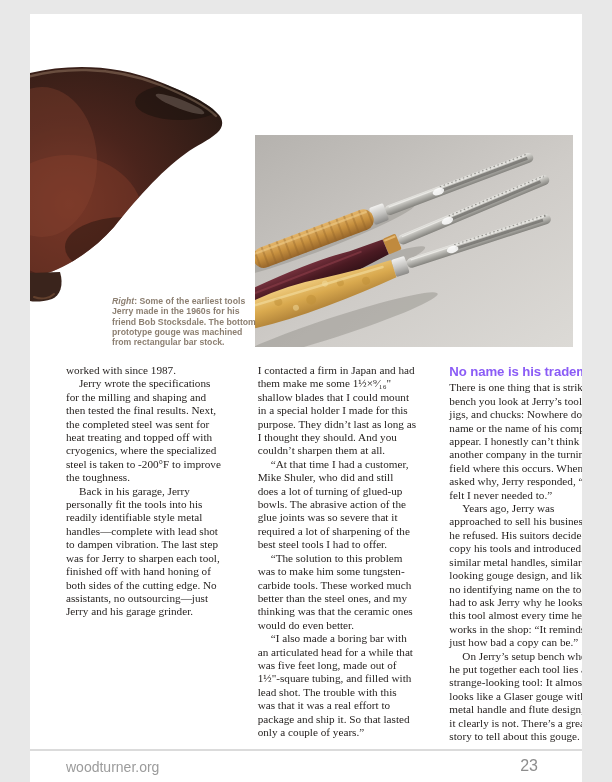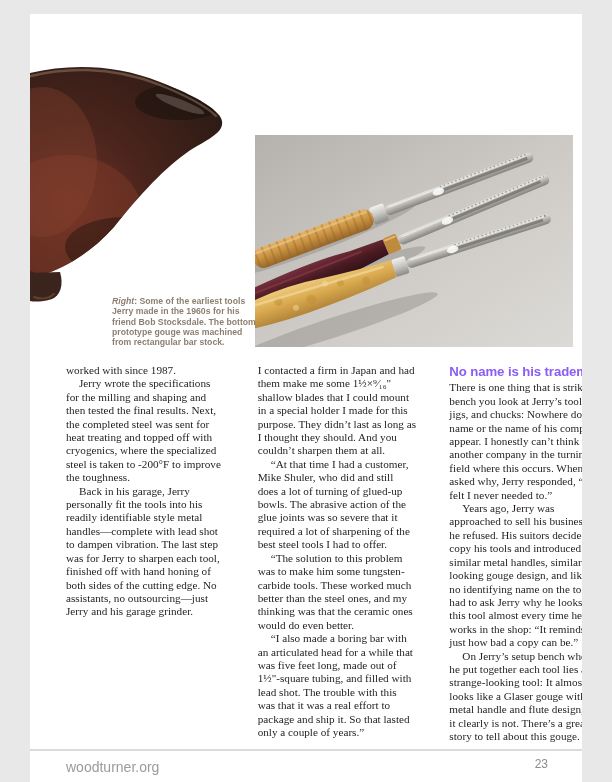--- a/index.html
+++ b/index.html
@@ -33,22 +33,22 @@
     color:#8b5cf6;margin:9px 0 3px 0;
   }
   .col h2.first{margin-top:1px;margin-bottom:2px;}
   
   .footer-rule{position:absolute;left:0;top:735px;width:612px;height:2px;background:#dbdbdb;}
   .footer-site{
     position:absolute;left:36px;top:745px;
     font-family:"Liberation Sans", sans-serif;font-size:14px;color:#9b9b9b;
   }
   .footer-page{
-    position:absolute;right:34px;top:743px;
-    font-family:"Liberation Sans", sans-serif;font-size:12px;color:#8d8d8d;
+    position:absolute;right:44px;top:743px;
+    font-family:"Liberation Sans", sans-serif;font-size:16px;color:#8d8d8d;
   }
 </style>
 </head>
 <body>
 
 <div class="page">
 
   <div class="bowl-wrap">
     <svg viewBox="0 0 212 268" preserveAspectRatio="none">
       <defs>

